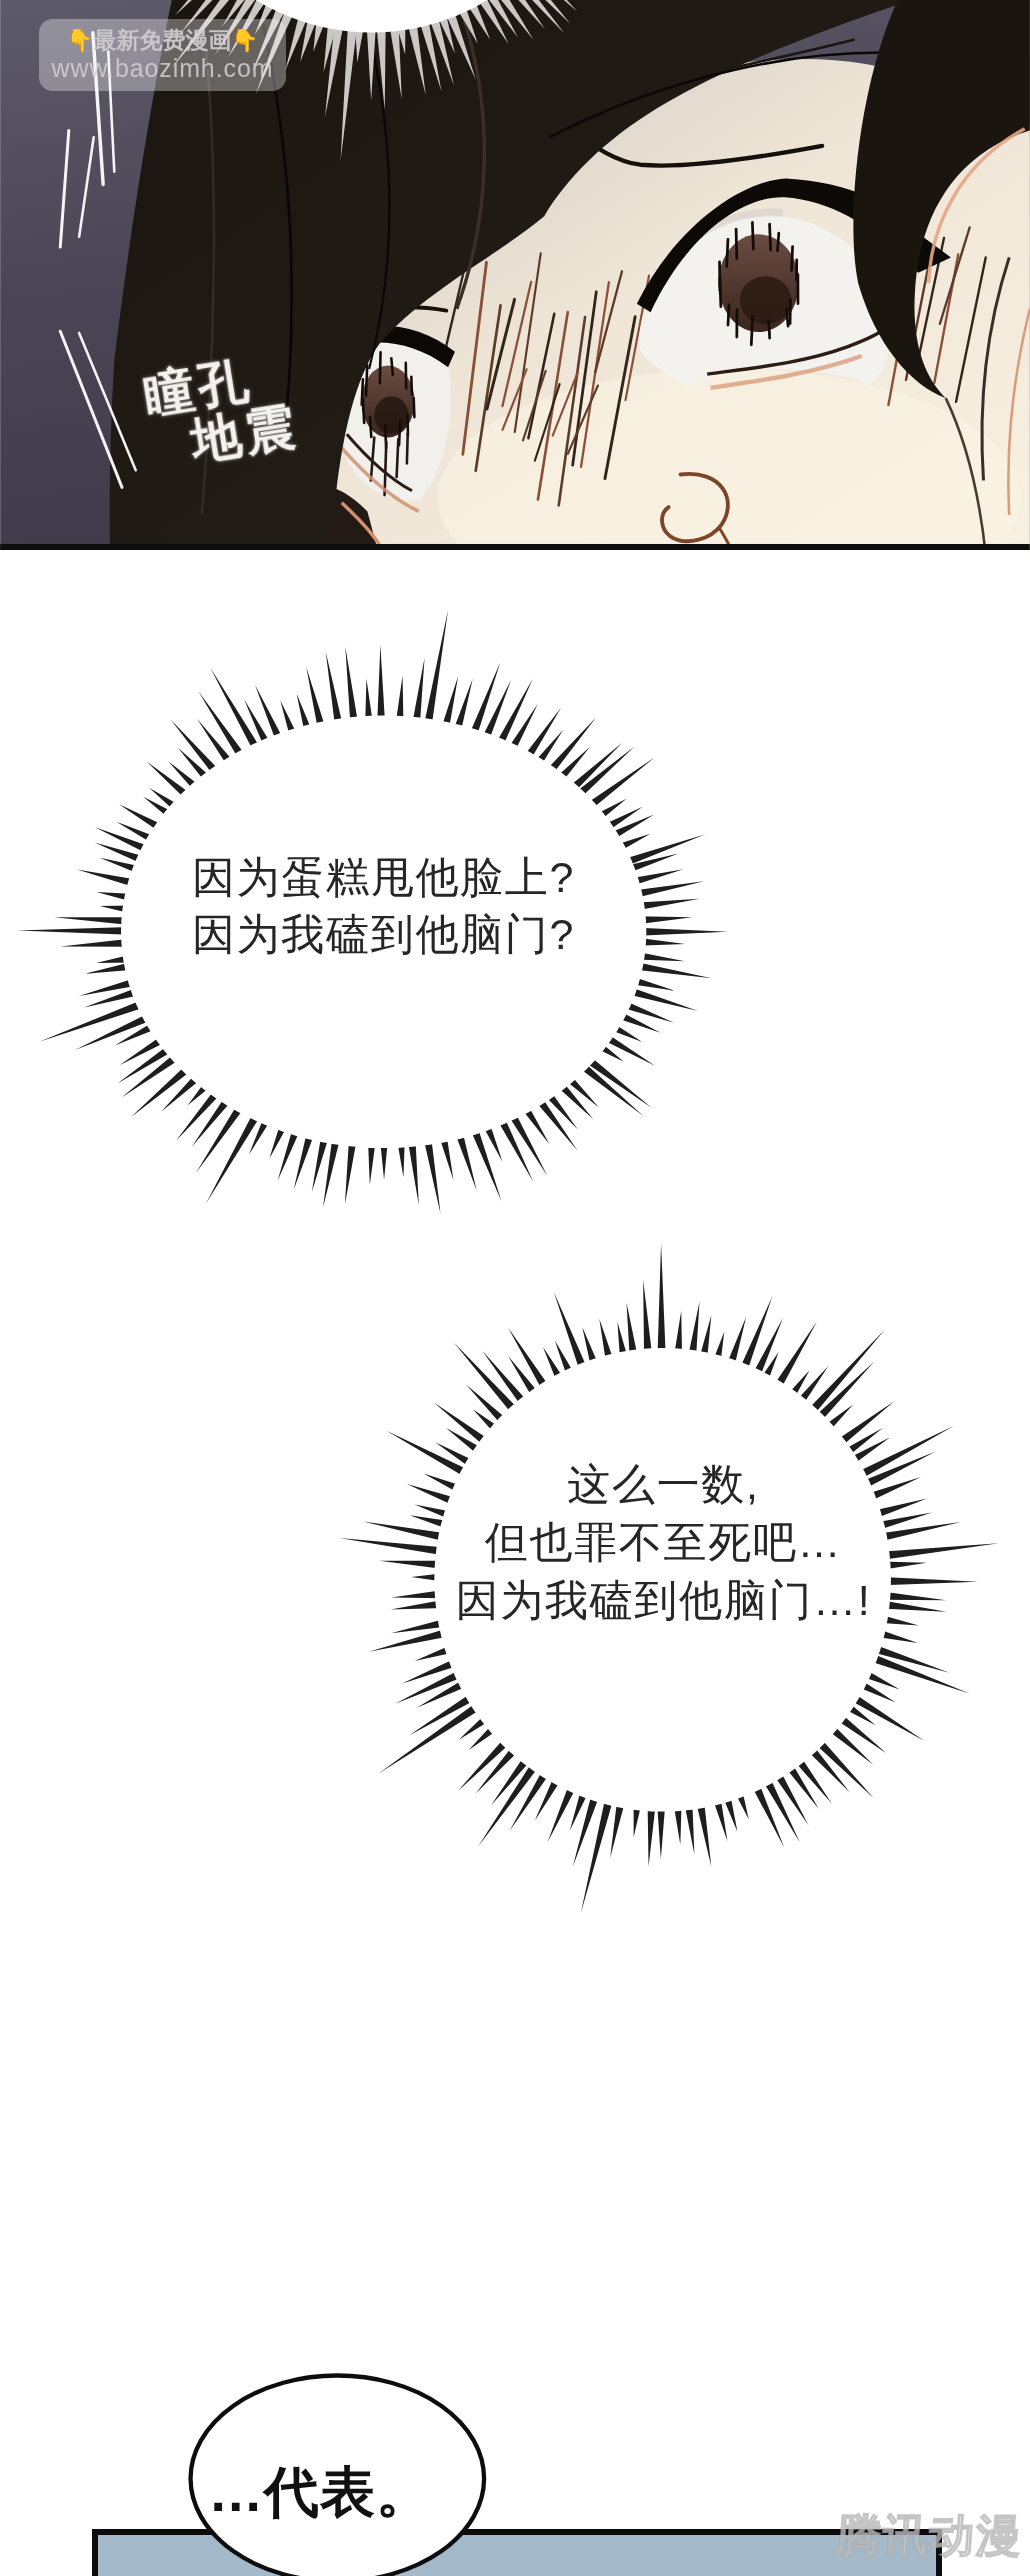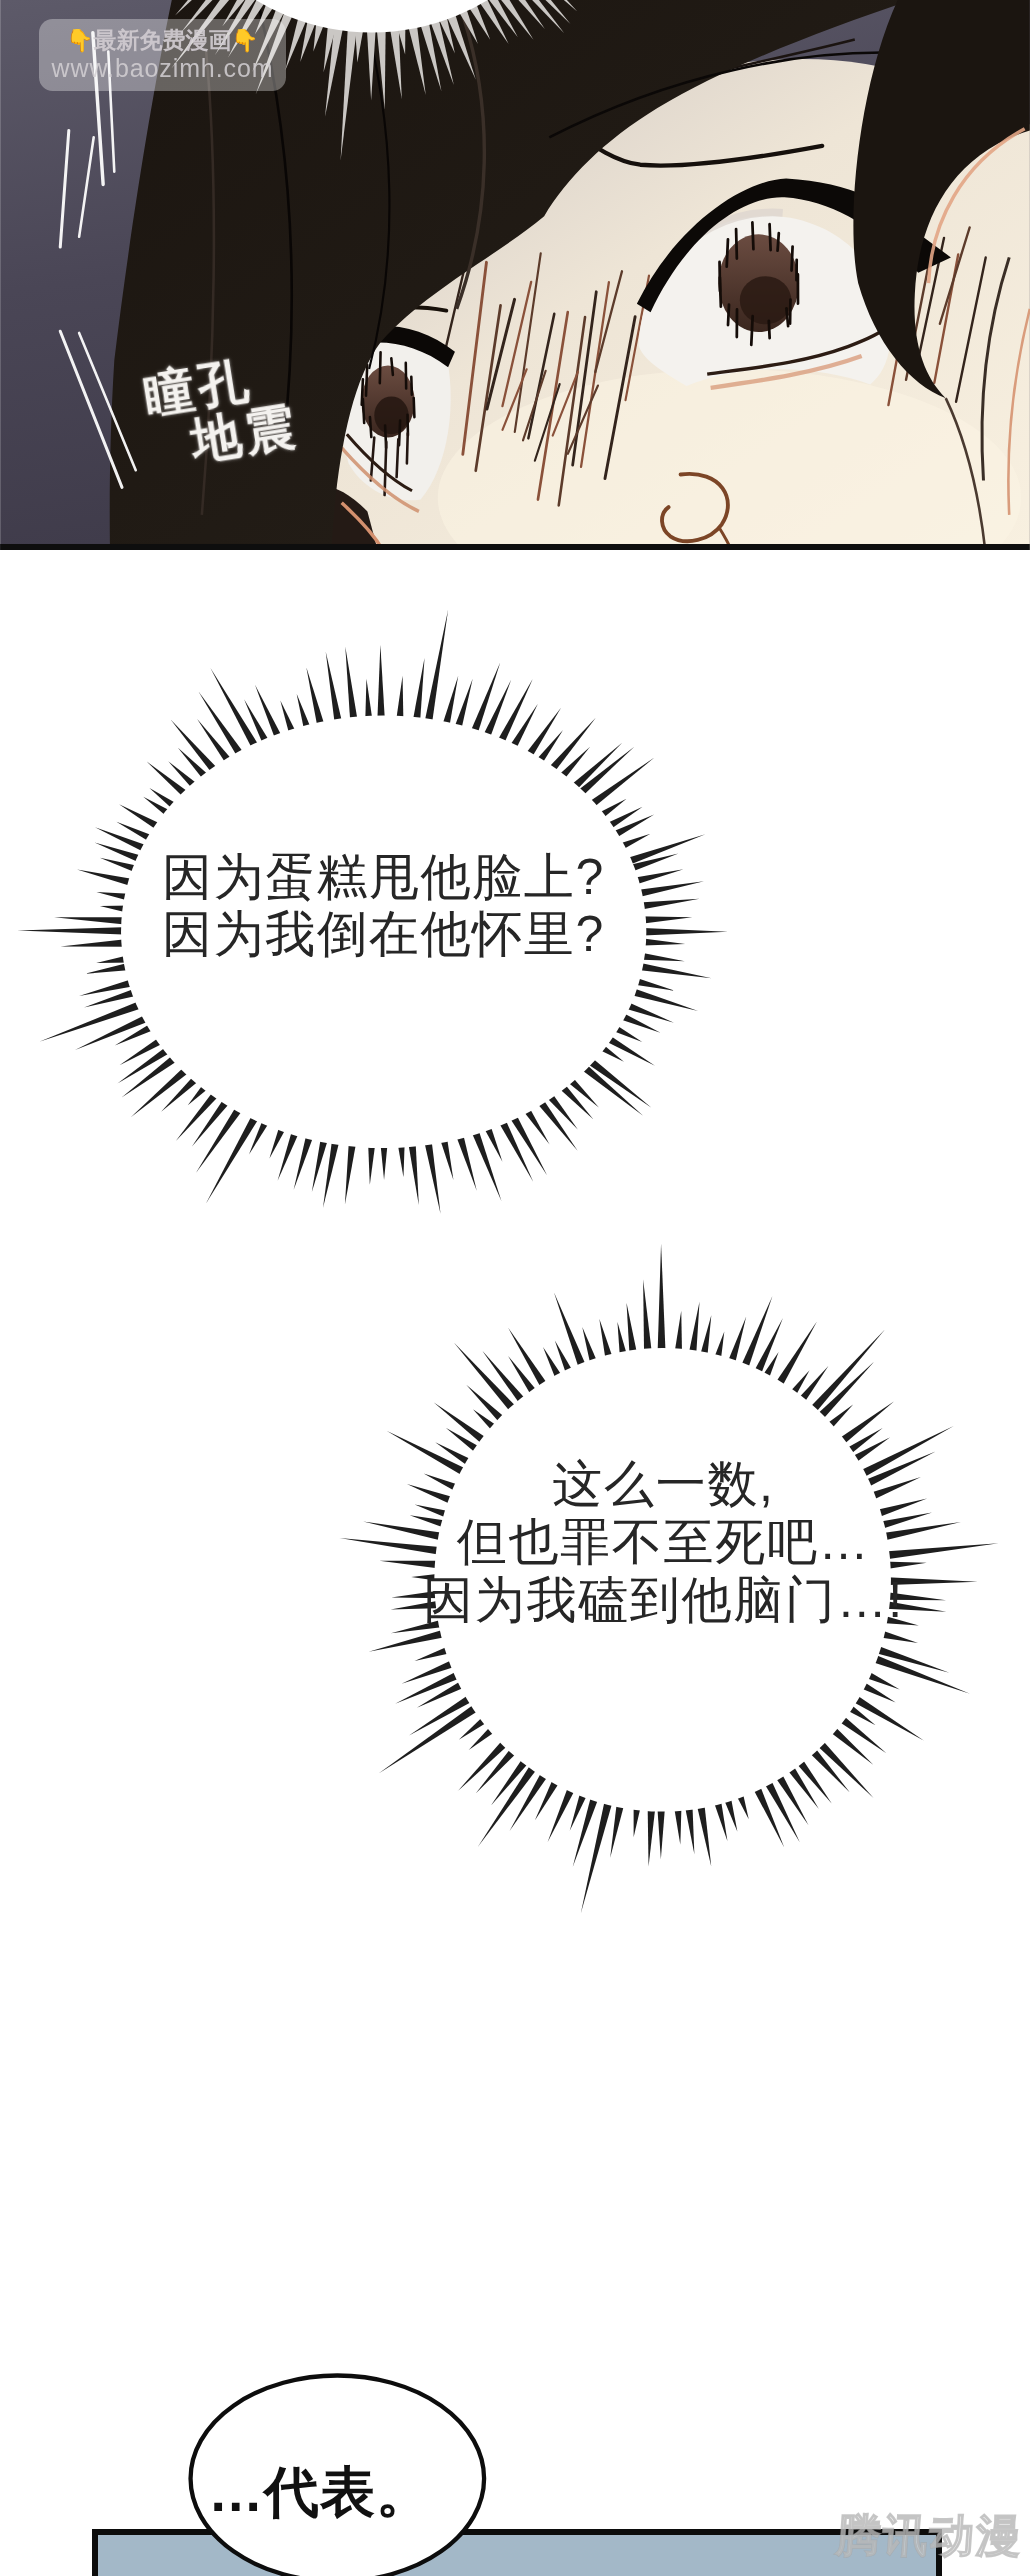--- a/index.html
+++ b/index.html
@@ -17,21 +17,21 @@
   .wm-l2{font-size:25px;color:rgba(212,208,212,.85);letter-spacing:0.9px;white-space:nowrap;}
   
   .sfx{position:absolute;left:148px;top:359px;z-index:7;transform:rotate(-9deg);
        color:#f4f2ef;font-weight:bold;font-size:50px;letter-spacing:4.3px;line-height:1.0;
        filter:blur(0.6px);text-shadow:0 0 3.4px rgba(255,255,255,.55);}
   .sfx .l2{margin-left:39px;margin-top:3.4px;display:block;}
   
   .fx{position:absolute;left:0;top:0;width:1030px;height:2576px;z-index:5;pointer-events:none;}
   
   .burst-text{position:absolute;z-index:6;text-align:center;color:#262626;
-              font-size:50px;font-weight:500;letter-spacing:1.7px;}
+              font-size:43px;font-weight:500;letter-spacing:1.7px;}
   .burst-text.b1{left:83px;top:849px;width:601px;line-height:57px;}
   .burst-text.b2{left:361px;top:1455px;width:605px;line-height:58px;}
   .oval-text{position:absolute;left:191px;top:2456px;width:258px;z-index:6;text-align:center;
              font-size:55px;font-weight:bold;color:#111;letter-spacing:0.9px;}
   
   .panel-next{position:absolute;left:92px;top:2529px;width:838px;height:47px;z-index:4;
               background:#a3b8c8;border:6px solid #0c0c0c;border-bottom:none;}
   
   .pub-logo{position:absolute;right:6.9px;top:2506px;z-index:7;font-size:45px;font-weight:900;
             letter-spacing:1.7px;transform:skewX(-4deg);color:rgba(232,232,232,.55);
@@ -482,21 +482,21 @@
         <polygon points="1024.3100803763205,1795.6718537335926 1022.4992994211694,1786.2441778623895 1119.5306132626201,1772.4950357696578" fill="#1e1e1e"></polygon>
         <polygon points="1027.0401226826439,1816.9091235423125 1026.0113263579997,1807.3644088728006 1163.4450385008254,1797.3786417509004" fill="#1e1e1e"></polygon>
         <polygon points="1027.7873589384656,1828.262388495327 1027.1770978940046,1818.6818049297183 1079.6183451768068,1820.1511464958112" fill="#1e1e1e"></polygon>
       </g>
     <ellipse cx="772" cy="1840" rx="266" ry="270" fill="#ffffff"></ellipse>
     <ellipse cx="393" cy="2887" rx="171" ry="120" fill="#ffffff" stroke="#0d0d0d" stroke-width="5"></ellipse>
   </svg>
 
   <div class="burst-text b1">
     <div>因为蛋糕甩他脸上?</div>
-    <div>因为我倒在他怀里?</div>
+    <div>因为我磕到他脑门?</div>
   </div>
   <div class="burst-text b2">
     <div>这么一数,</div>
     <div>但也罪不至死吧…</div>
     <div>因为我磕到他脑门…!</div>
   </div>
   <div class="oval-text">…代表。</div>
 
   <div class="pub-logo">腾讯动漫</div>
 </div>

